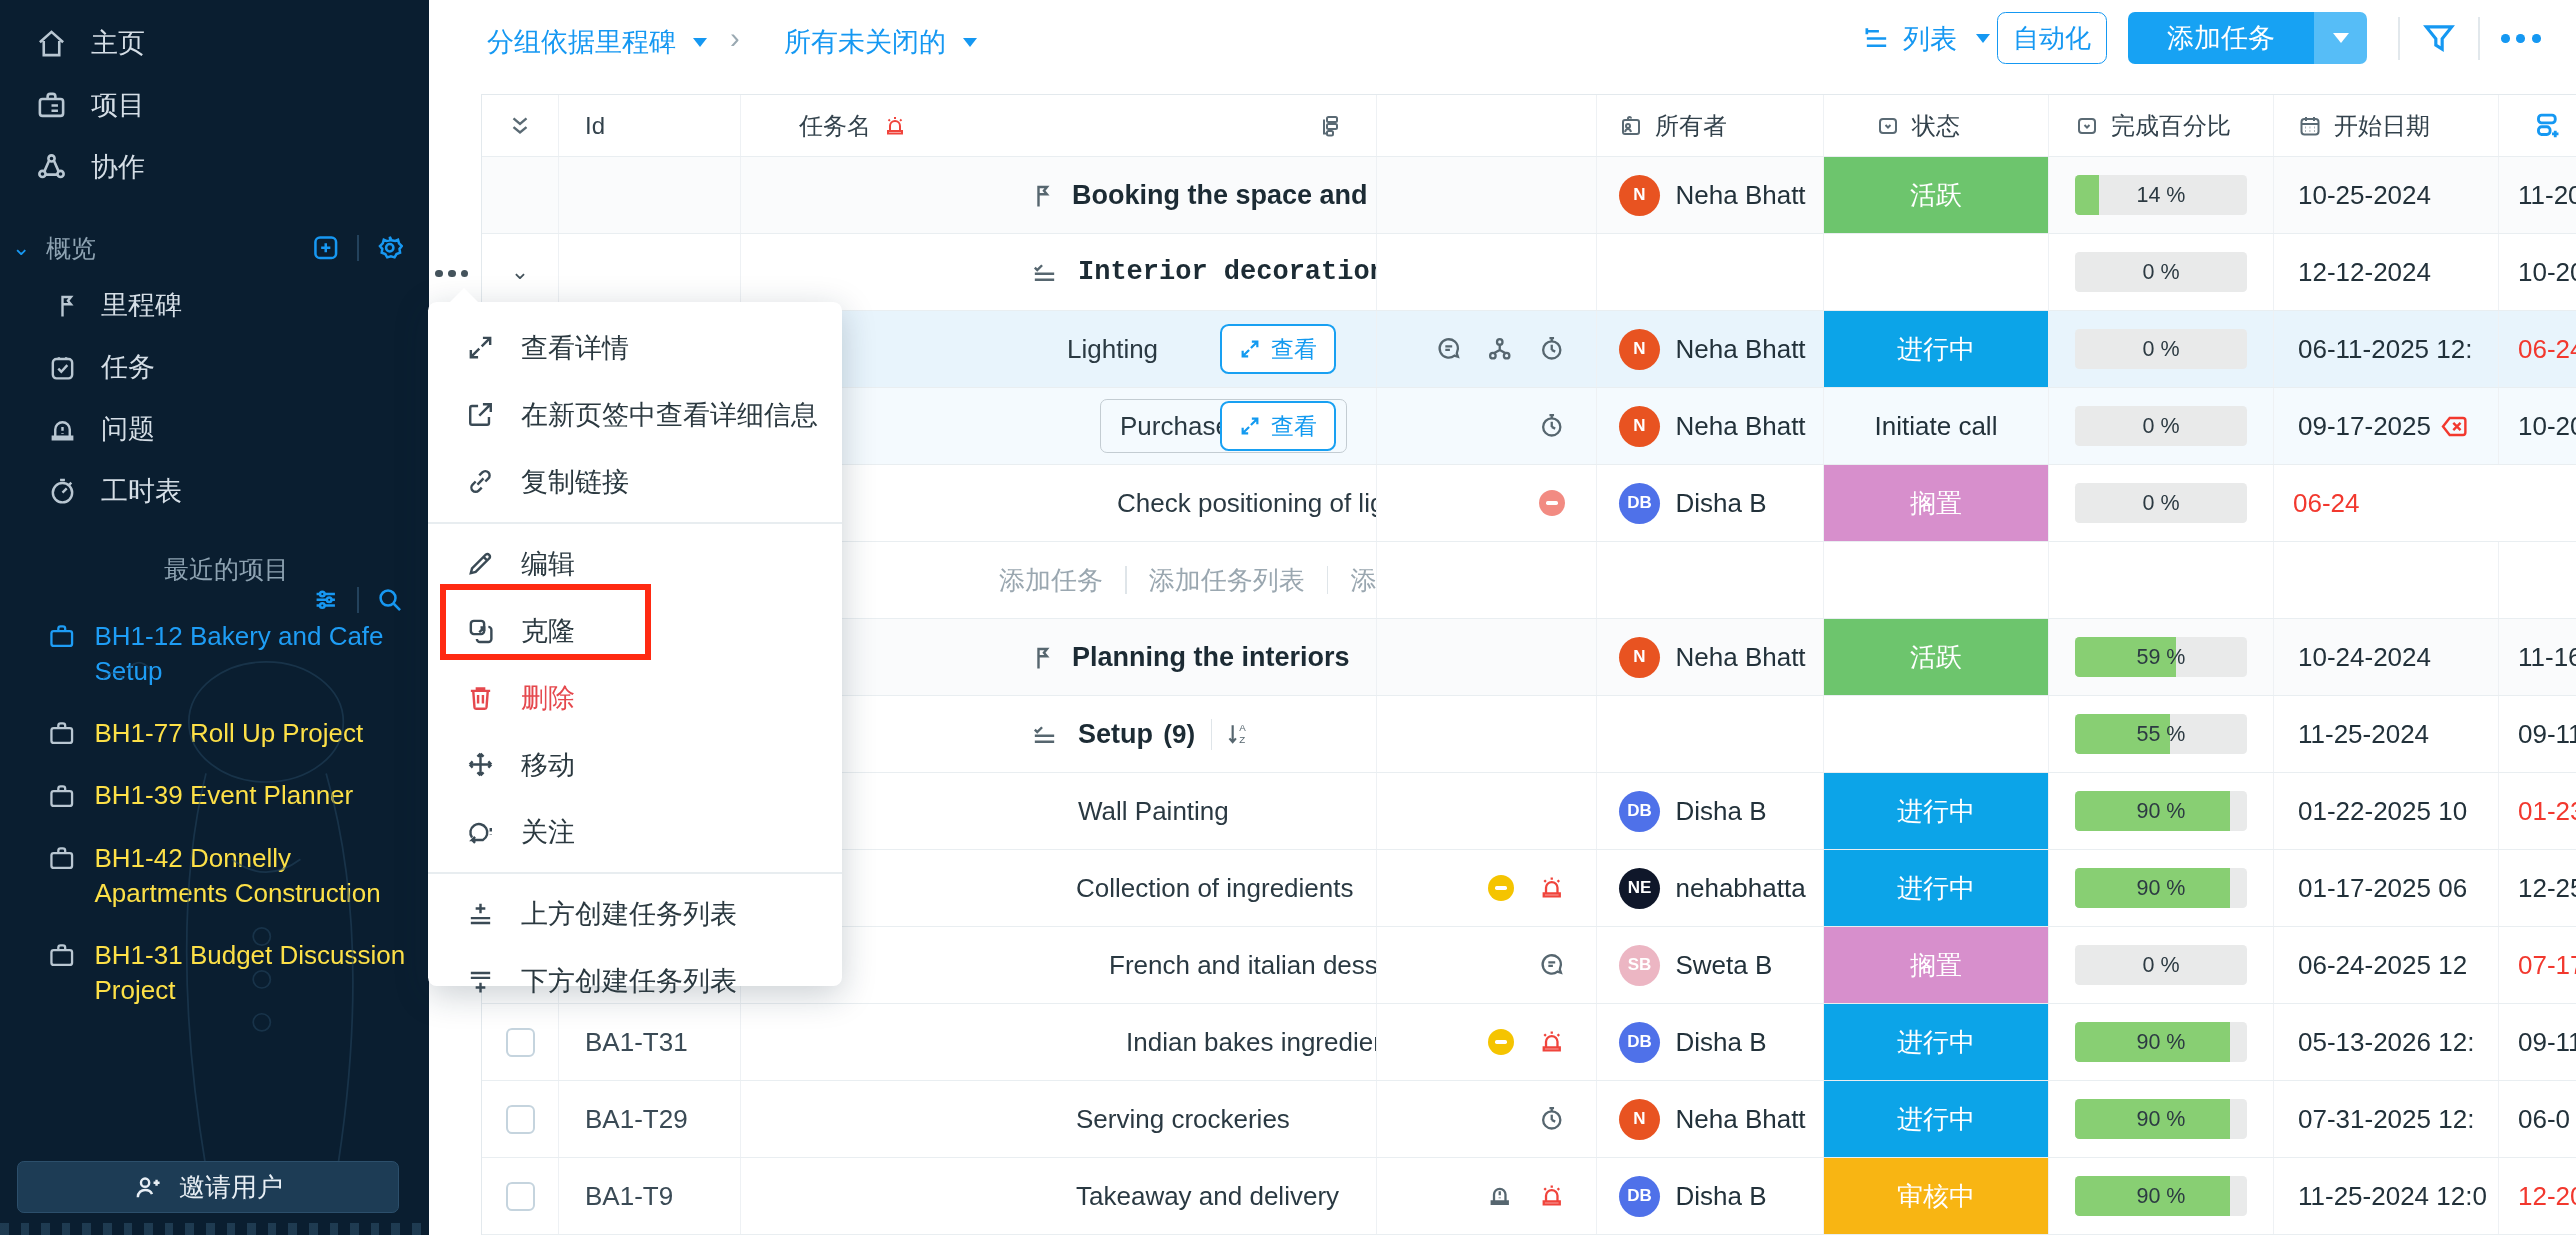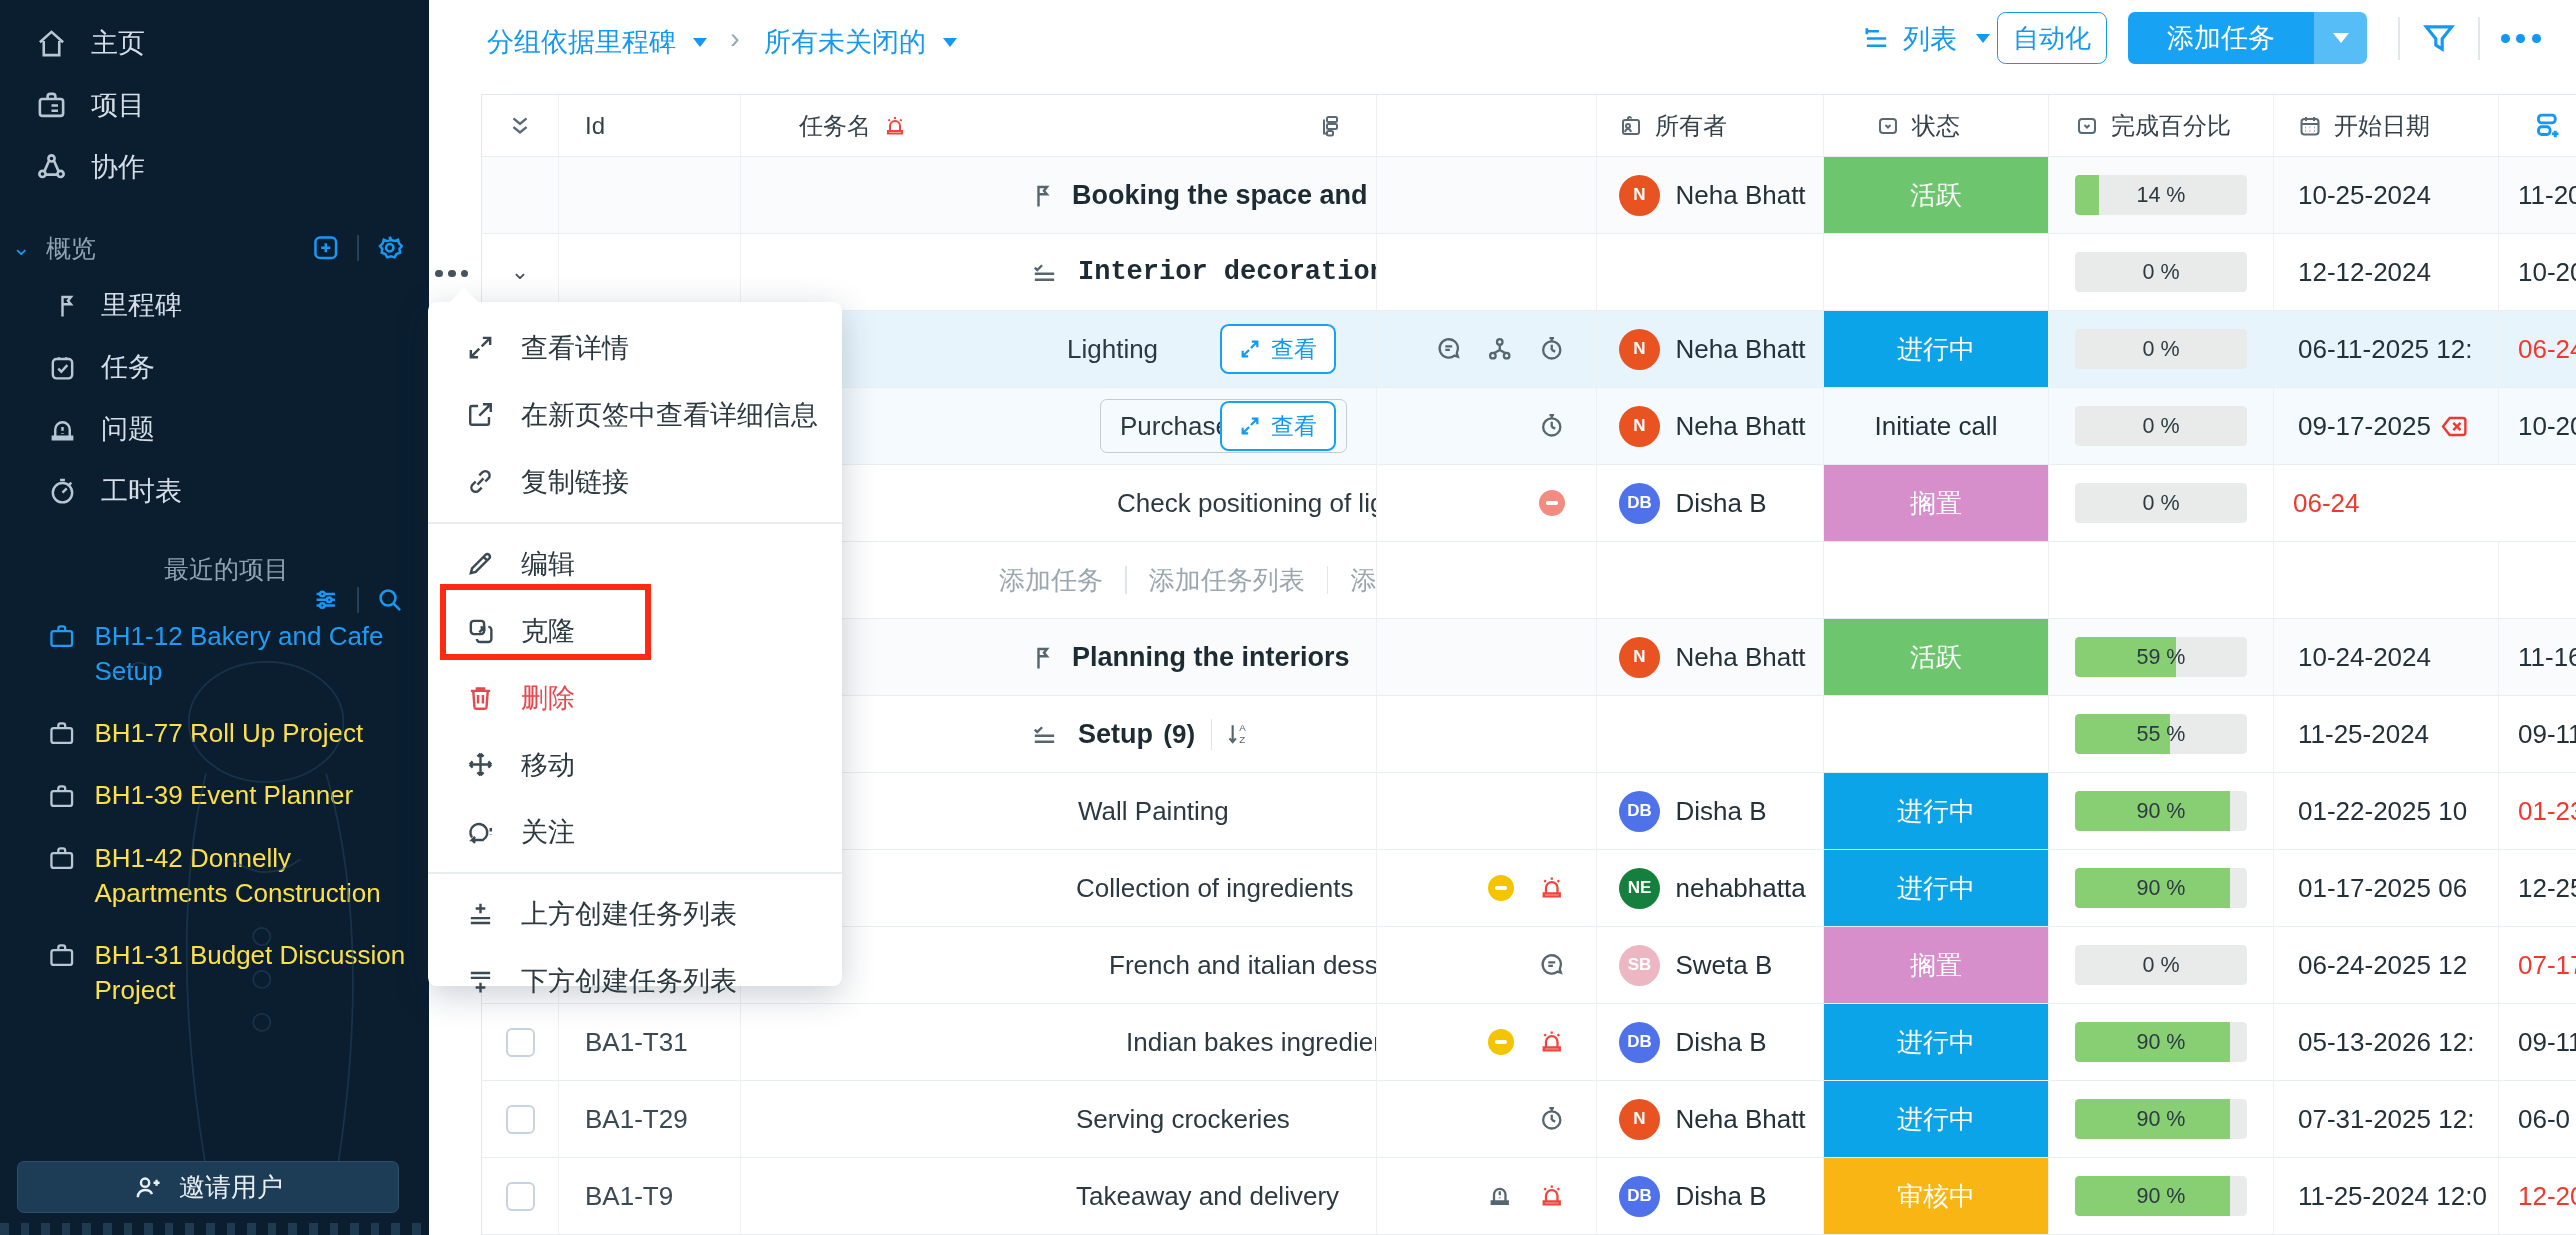--- a/index.html
+++ b/index.html
@@ -282,21 +282,21 @@
   </div>
   <div class="fence"></div>
 </aside>
 
 <div id="topbar">
   <div class="crumb" style="left:58px;">
     <span>分组依据里程碑</span>
     <i class="caret-dn"></i>
   </div>
   <span class="crumb-sep" style="left:301px;">›</span>
-  <div class="crumb" style="left:335px;">
+  <div class="crumb" style="left:355px;">
     <span>所有未关闭的</span>
     <i class="caret-dn"></i>
   </div>
 
   <div class="tb-right" style="left:1433px; top:20.6px; gap:12px; color:#1598f2; font-size:27px; cursor:pointer;">
     <svg width="29" height="29" viewBox="0 0 24 24" style="stroke:#1598f2; fill:none; stroke-width:2.2;">
         <path d="M4 6 h10 M4 12 h16 M4 18 h16 M4 3.5 v5"></path>
       </svg>
     <span>列表</span>
     <i class="caret-dn"></i>
@@ -692,21 +692,21 @@
       </div>
     <div class="c cD">
       <span class="rowdot" style="background:#f5c400;">
           <i></i>
         </span>
       <svg class="act-ic" viewBox="0 0 24 24" style="stroke:#f0443c;">
           <path d="M7 17 v-5 a5 5 0 0 1 10 0 v5 M5 17 h14 v2.5 H5 z M12 3 v2 M5.5 5.5 l1.4 1.4 M18.5 5.5 l-1.4 1.4"></path>
         </svg>
     </div>
     <div class="c cE">
-        <span class="avatar" style="background:#15803d;">NE</span>
+        <span class="avatar" style="background:#0f172a;">NE</span>
         <span class="cellTxt">nehabhatta</span>
       </div>
     <div class="c cF" style="padding:0;">
         <div class="st" style="background:#0ca4e8;">进行中</div>
       </div>
     <div class="c cG">
         <div class="pbar">
           <div class="pfill" style="width:90%"></div>
           <span class="plabel">90 %</span>
         </div>

